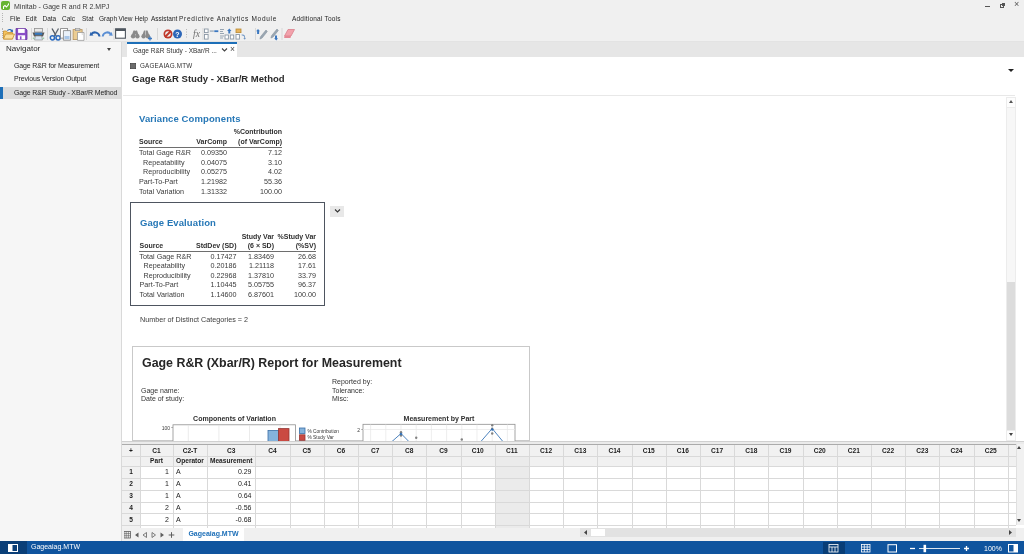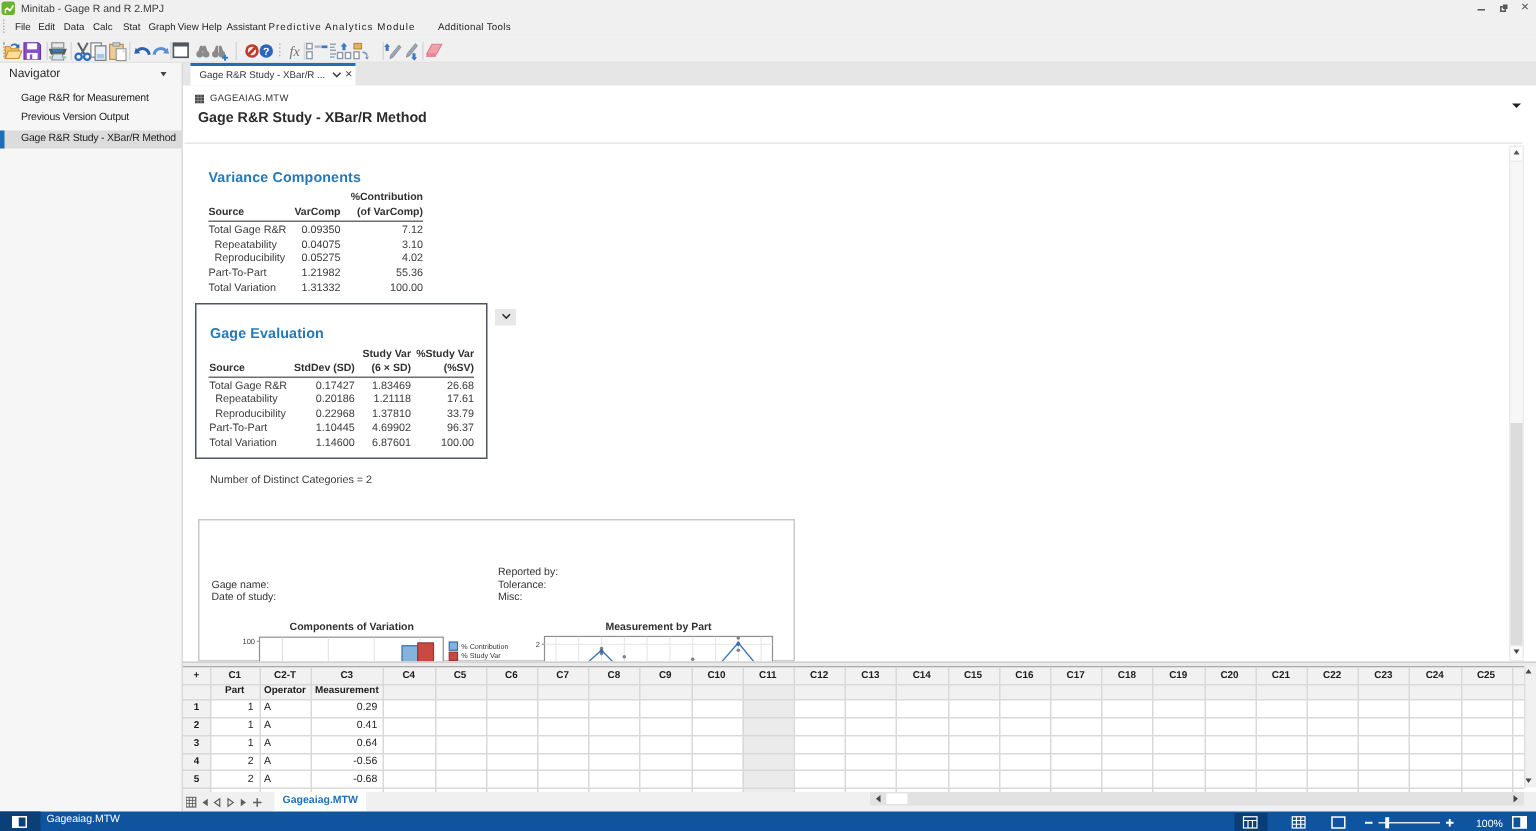--- a/index.html
+++ b/index.html
@@ -379,34 +379,35 @@
         </tr>
     <tr>
           <td style="padding-left:4px;">Reproducibility</td>
           <td class="r">0.22968</td>
           <td class="r">1.37810</td>
           <td class="r">33.79</td>
         </tr>
     <tr>
           <td>Part-To-Part</td>
           <td class="r">1.10445</td>
-          <td class="r">4.69902</td>
+          <td class="r">5.05755</td>
           <td class="r">96.37</td>
         </tr>
     <tr>
           <td>Total Variation</td>
           <td class="r">1.14600</td>
           <td class="r">6.87601</td>
           <td class="r">100.00</td>
         </tr>
   </tbody>
     </table>
   <div class="abs" id="ndc">Number of Distinct Categories = 2</div>
 
   <div class="abs" id="repbox"></div>
+  <div class="abs" id="reptitle">Gage R&amp;R (Xbar/R) Report for Measurement</div>
   <span class="abs replbl" style="left:332px; top:378px;">Reported by:</span>
   <span class="abs replbl" style="left:141px; top:386.5px;">Gage name:</span>
   <span class="abs replbl" style="left:332px; top:386.5px;">Tolerance:</span>
   <span class="abs replbl" style="left:141px; top:395px;">Date of study:</span>
   <span class="abs replbl" style="left:332px; top:395px;">Misc:</span>
   <div class="abs ctitle" style="left:173px; top:414.5px; width:123px; text-align:center;">Components of Variation</div>
   <div class="abs ctitle" style="left:363px; top:414.5px; width:152px; text-align:center;">Measurement by Part</div>
   <svg class="abs" style="left:132px; top:405px;" width="398" height="36" viewBox="0 0 398 36">
 
     <g>

